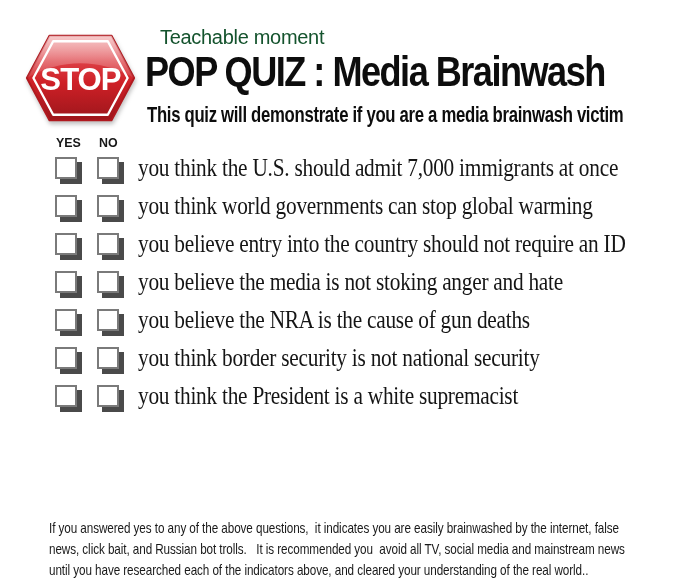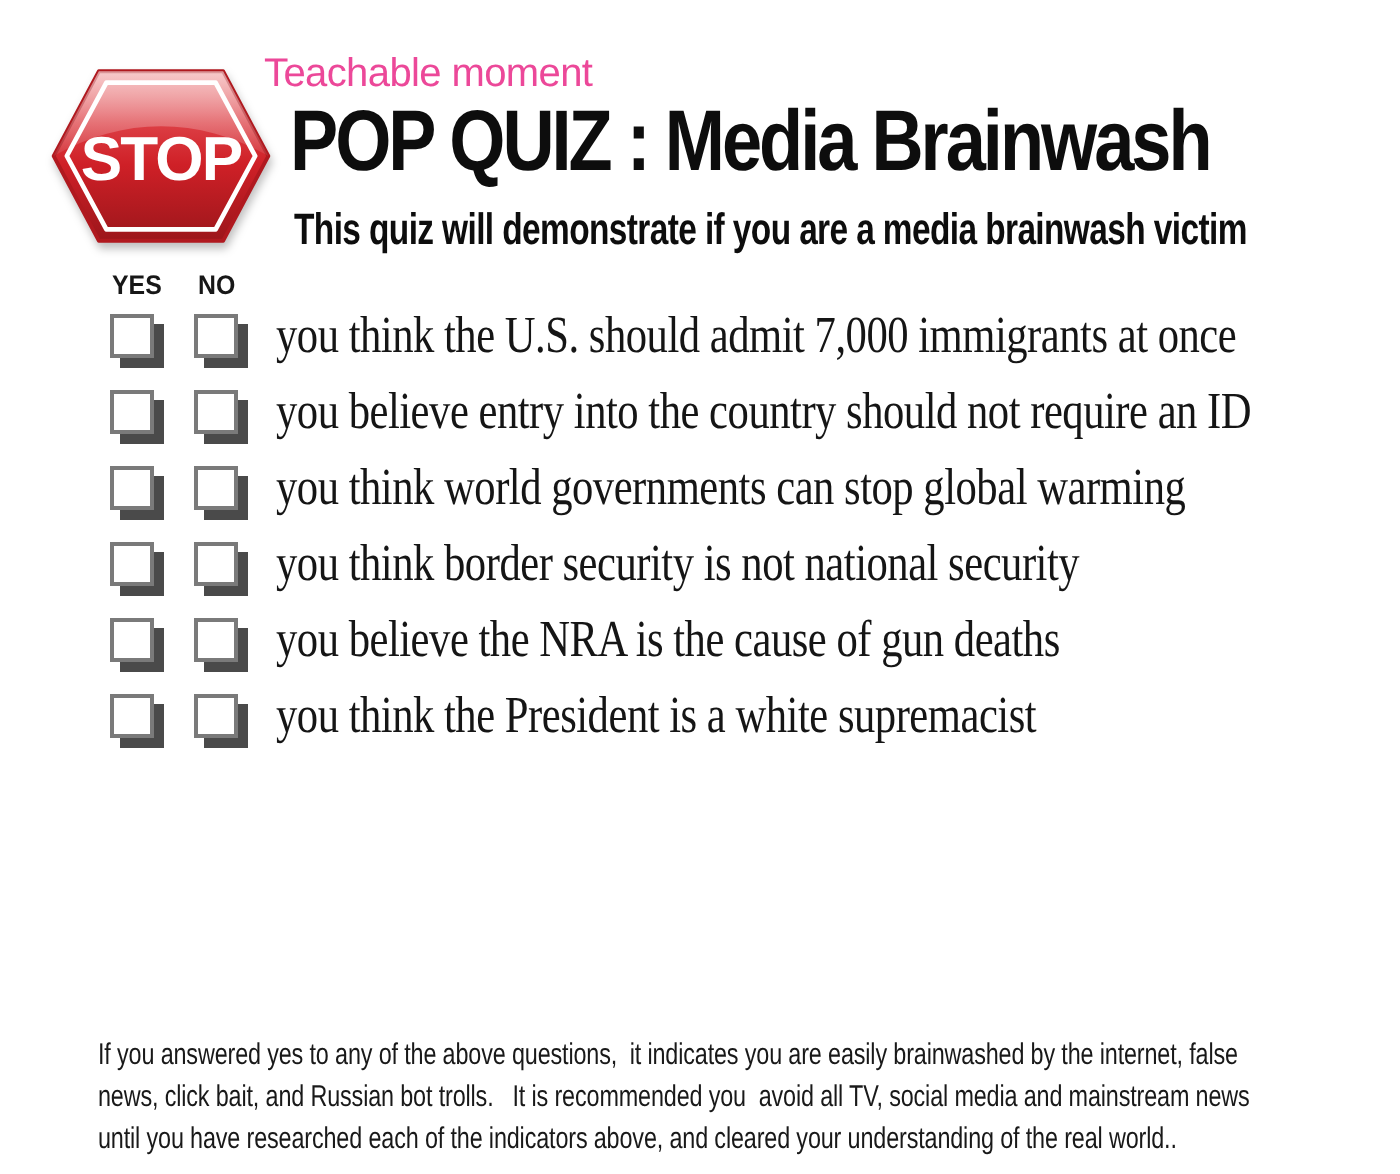--- a/index.html
+++ b/index.html
@@ -12,23 +12,23 @@
   }
   .poster { position: relative; width: 700px; height: 587px; background: #fff; }
 
   
   .stop-sign {
     position: absolute; left: 24px; top: 24px;
     width: 113px; height: 108px;
     filter: drop-shadow(1px 3px 2px rgba(0,0,0,0.25));
   }
   .kicker {
-    position: absolute; left: 132px; top: 26px;
+    position: absolute; left: 160px; top: 26px;
     font-size: 20px; font-weight: normal; letter-spacing: -0.3px;
-    color: #ec4899;
+    color: #14532d;
   }
   .title {
     position: absolute; left: 145px; top: 47px;
     font-size: 43px; font-weight: bold; letter-spacing: -1.8px;
     color: #0d0d0d; white-space: nowrap;
     transform: scaleX(0.84); transform-origin: left top;
   }
   .subtitle {
     position: absolute; left: 147px; top: 102px;
     font-size: 22px; font-weight: bold; letter-spacing: -0.4px;
@@ -120,43 +120,48 @@
 
     <div class="quiz-row">
       <span class="checkbox cb-yes"></span>
       <span class="checkbox cb-no"></span>
       <span class="row-text">you think the U.S. should admit 7,000 immigrants at once</span>
     </div>
 
     <div class="quiz-row">
       <span class="checkbox cb-yes"></span>
       <span class="checkbox cb-no"></span>
-      <span class="row-text">you believe entry into the country should not require an ID</span>
+      <span class="row-text">you think world governments can stop global warming</span>
     </div>
 
     <div class="quiz-row">
       <span class="checkbox cb-yes"></span>
       <span class="checkbox cb-no"></span>
-      <span class="row-text">you think world governments can stop global warming</span>
+      <span class="row-text">you believe entry into the country should not require an ID</span>
     </div>
 
 
+    <div class="quiz-row">
+      <span class="checkbox cb-yes"></span>
+      <span class="checkbox cb-no"></span>
+      <span class="row-text">you believe the media is not stoking anger and hate</span>
+    </div>
 
 
 
     <div class="quiz-row">
       <span class="checkbox cb-yes"></span>
       <span class="checkbox cb-no"></span>
-      <span class="row-text">you think border security is not national security</span>
+      <span class="row-text">you believe the NRA is the cause of gun deaths</span>
     </div>
 
     <div class="quiz-row">
       <span class="checkbox cb-yes"></span>
       <span class="checkbox cb-no"></span>
-      <span class="row-text">you believe the NRA is the cause of gun deaths</span>
+      <span class="row-text">you think border security is not national security</span>
     </div>
 
     <div class="quiz-row">
       <span class="checkbox cb-yes"></span>
       <span class="checkbox cb-no"></span>
       <span class="row-text">you think the President is a white supremacist</span>
     </div>
 
   </div>
 

